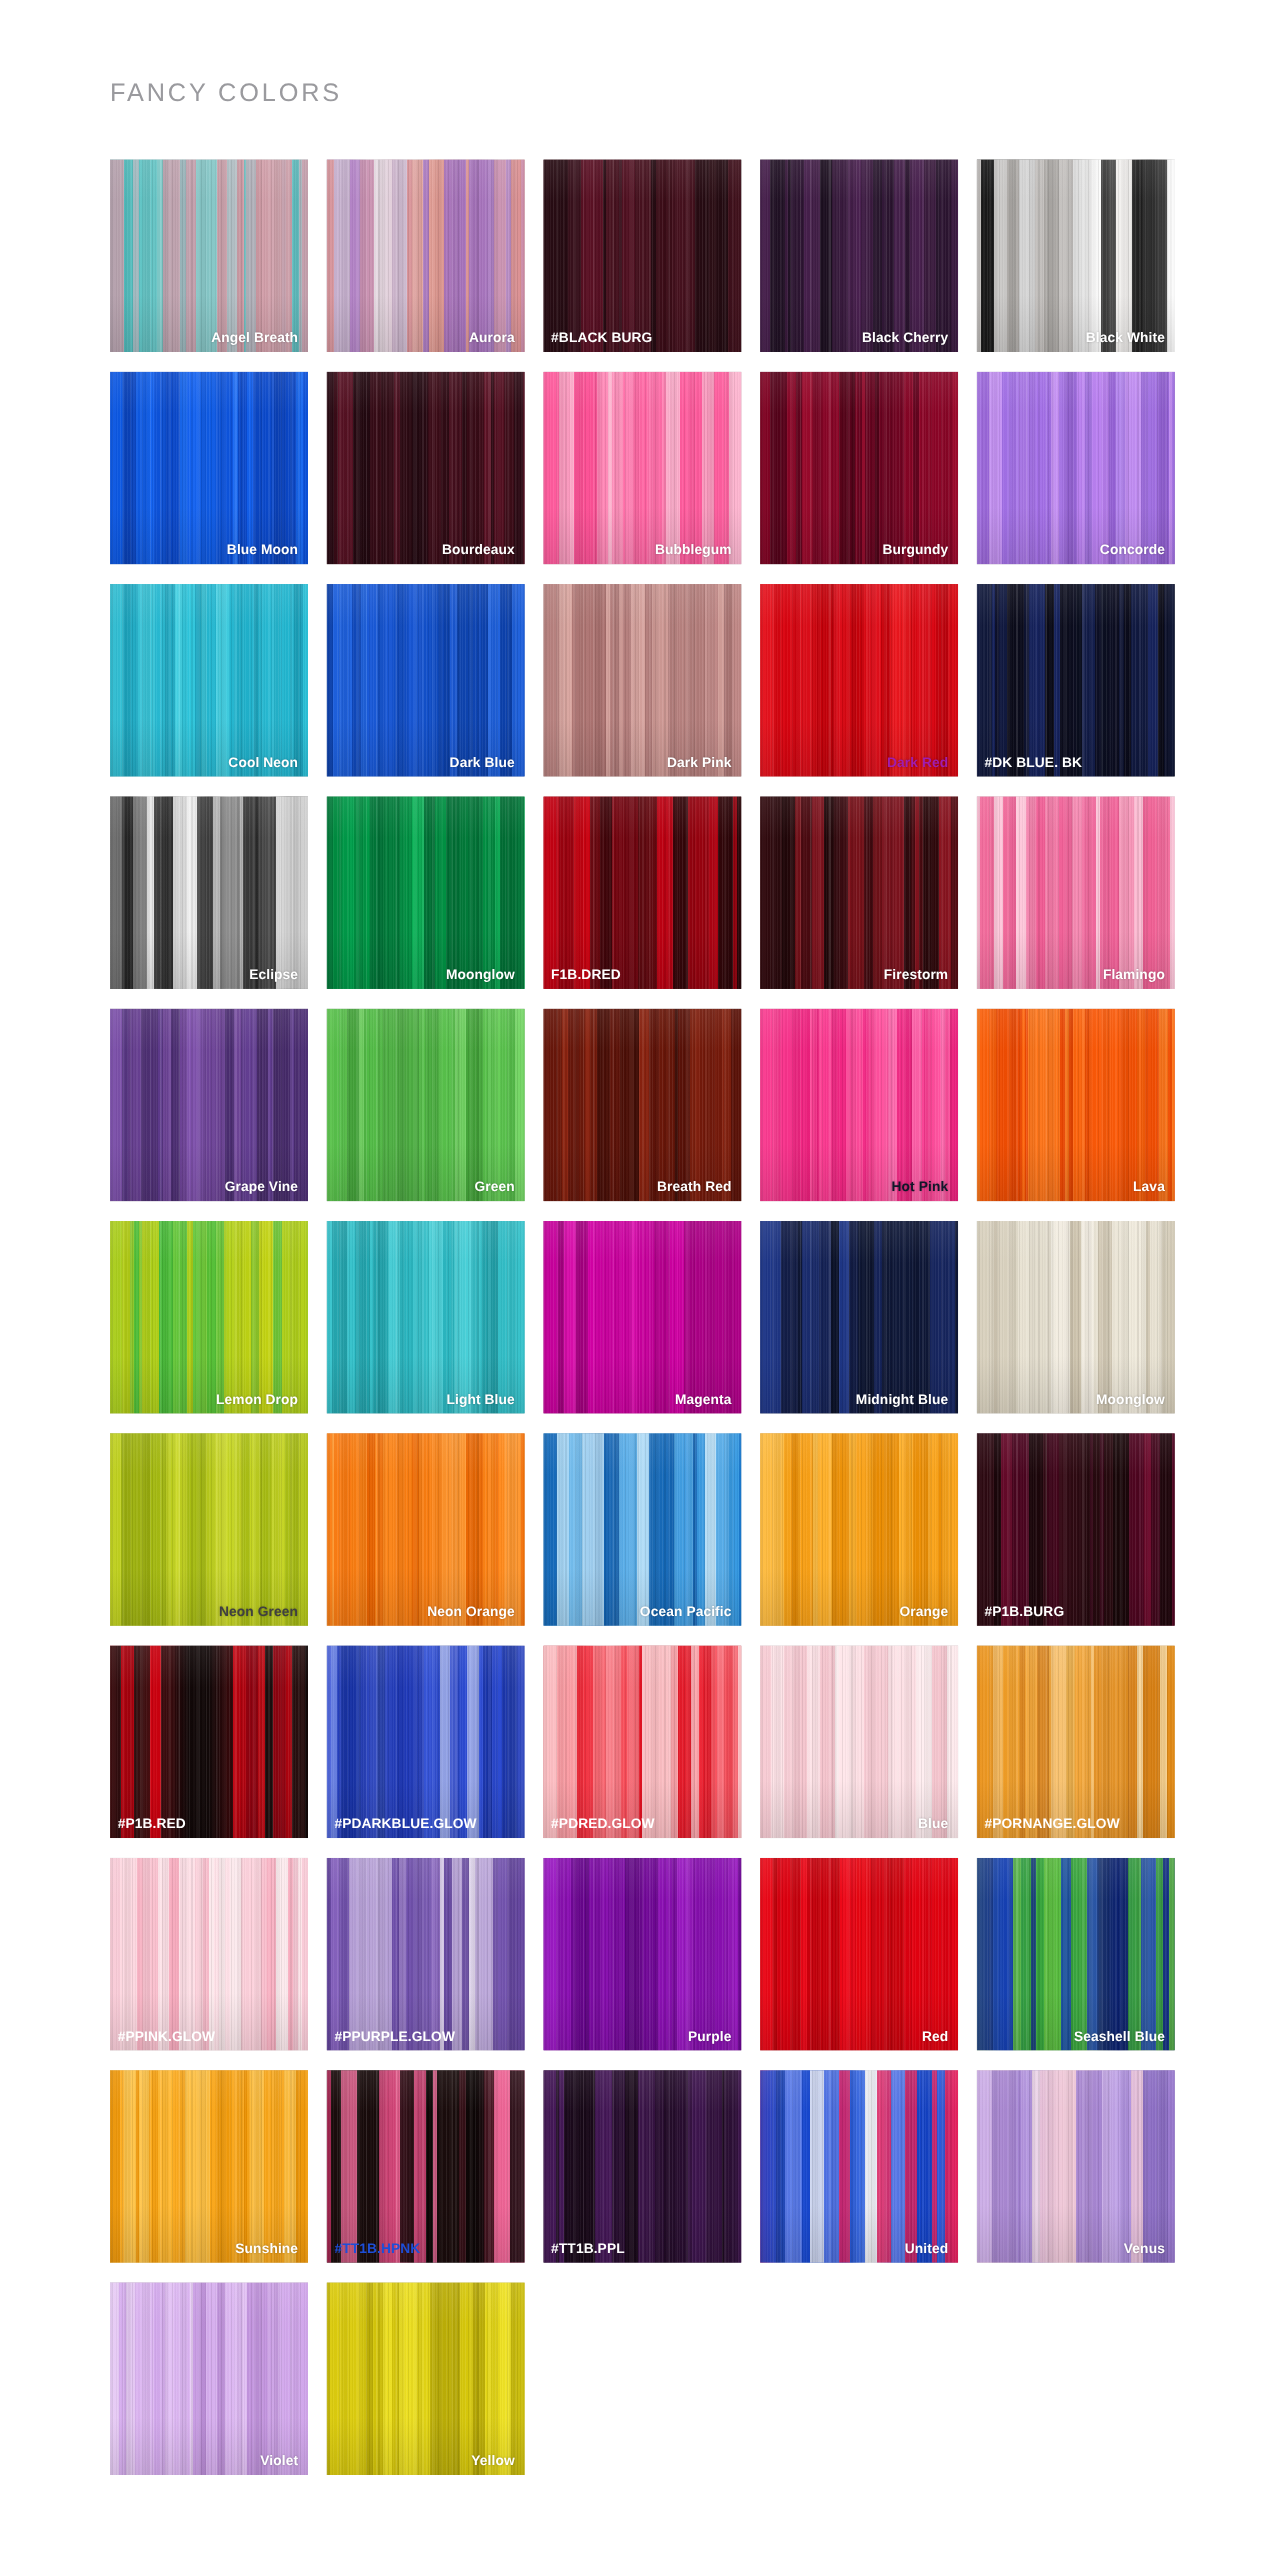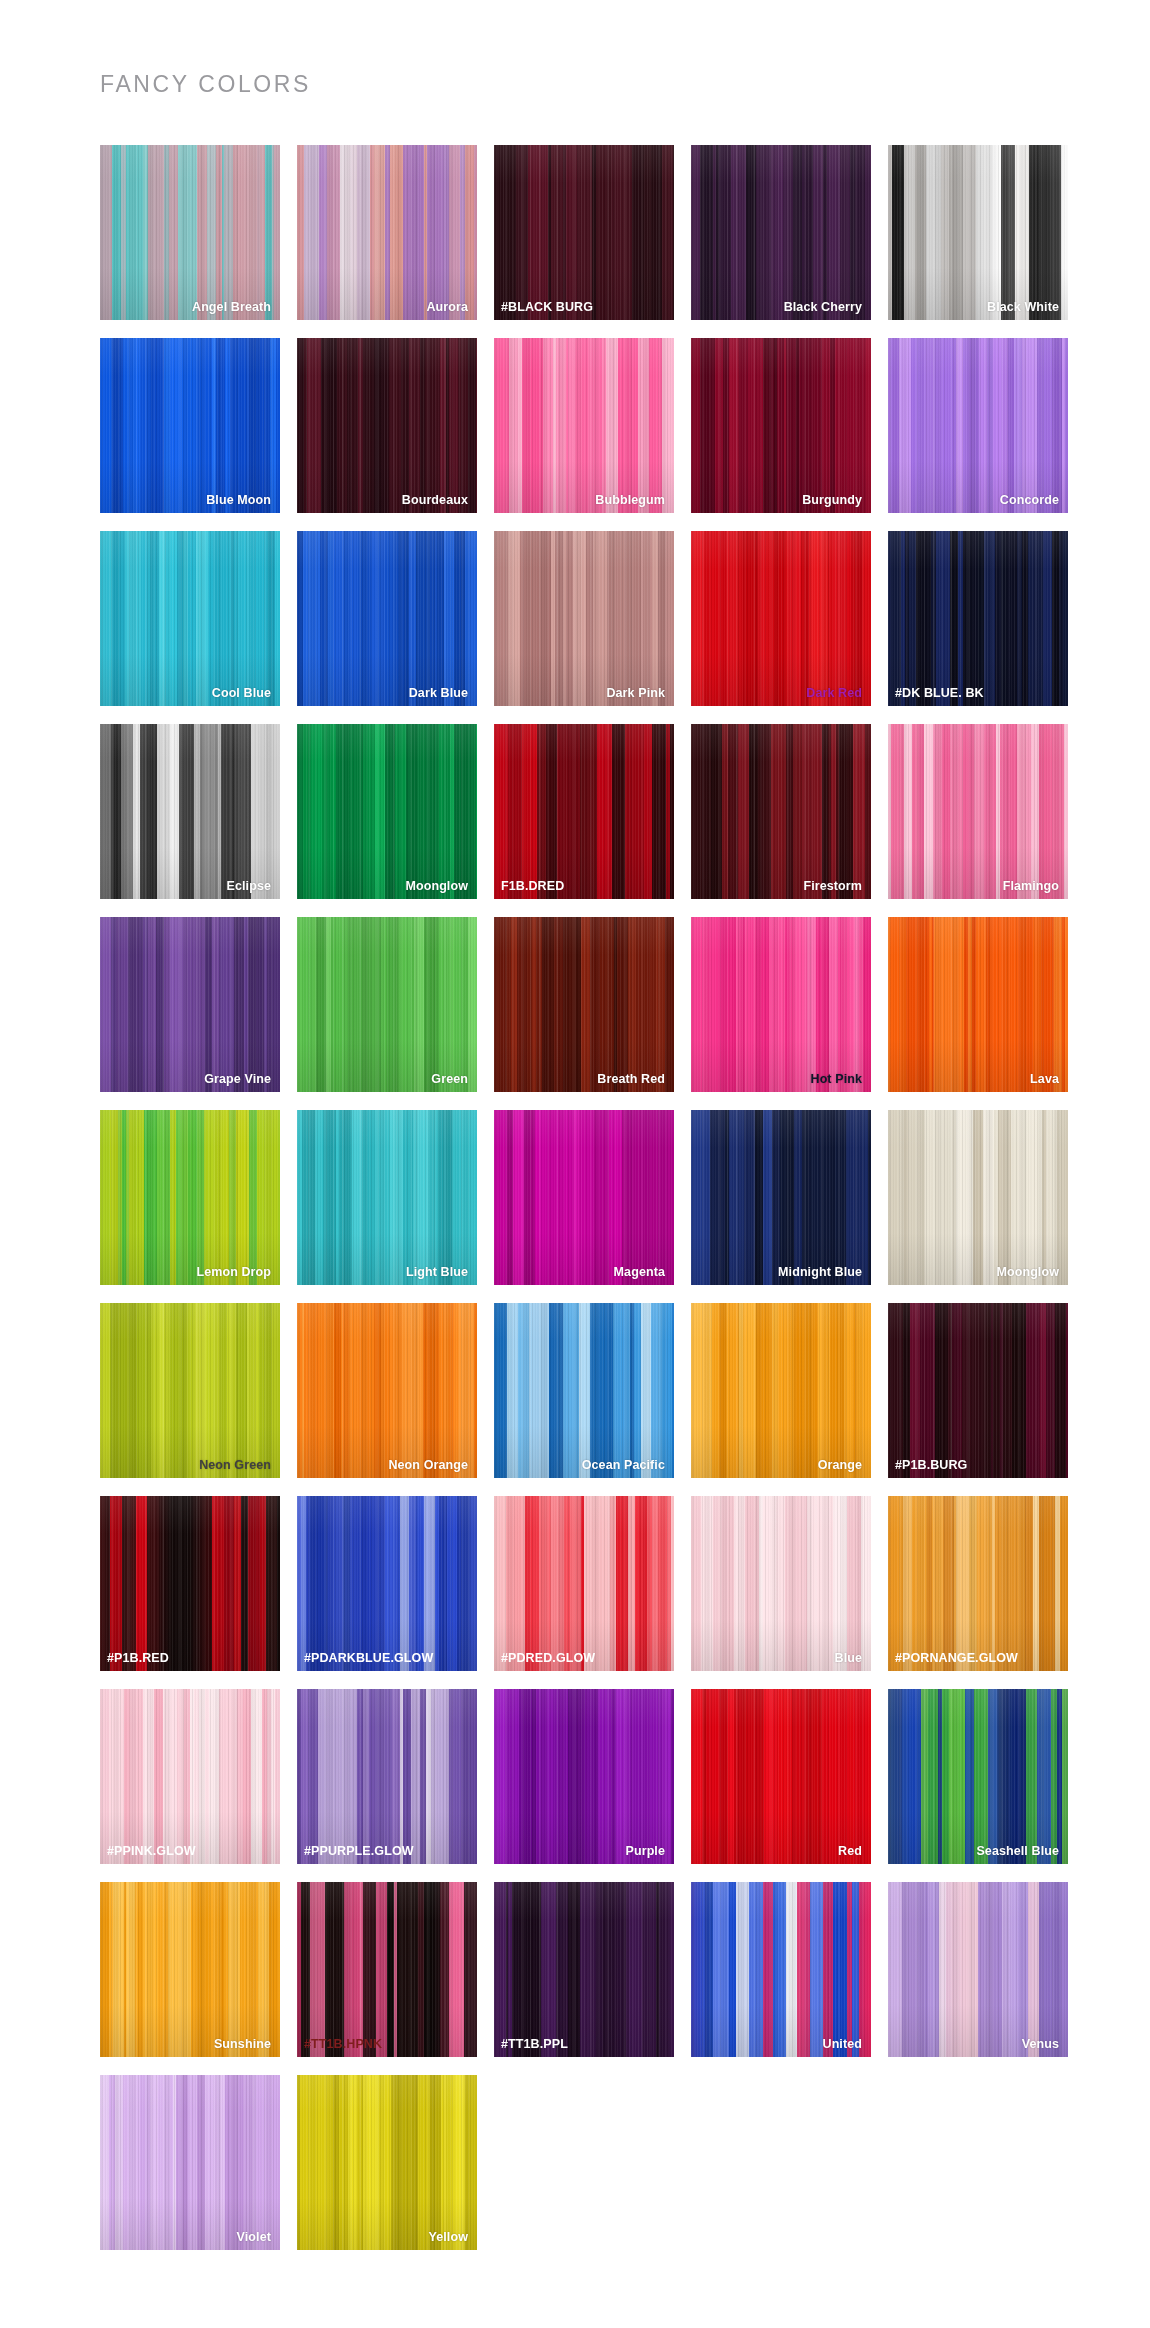--- a/index.html
+++ b/index.html
@@ -203,21 +203,21 @@
         <div class="sw-strands2"></div>
         <div class="sw-shade"></div>
         <div class="sw-label" style="color: rgb(255, 255, 255);">Concorde</div>
       </div>
       <div class="swatch">
         <div class="sw-base" style="background-image: linear-gradient(90deg, rgb(26, 163, 189) 0%, rgb(46, 198, 220) 10%, rgb(70, 210, 228) 20%, rgb(70, 210, 228) 30%, rgb(46, 198, 220) 40%, rgb(53, 192, 212) 50%, rgb(33, 181, 207) 60%, rgb(25, 160, 186) 70%, rgb(70, 210, 228) 80%, rgb(33, 181, 207) 90%, rgb(26, 163, 189) 100%);"></div>
         <div class="sw-base" style="background-image: linear-gradient(90deg, rgb(53, 192, 212) 0%, rgb(53, 192, 212) 6.45%, rgb(26, 163, 189) 6.45%, rgb(26, 163, 189) 14.07%, rgb(53, 192, 212) 14.07%, rgb(53, 192, 212) 22.53%, rgb(33, 181, 207) 22.53%, rgb(33, 181, 207) 27.94%, rgb(25, 160, 186) 27.94%, rgb(25, 160, 186) 32.78%, rgb(70, 210, 228) 32.78%, rgb(70, 210, 228) 36.41%, rgb(46, 198, 220) 36.41%, rgb(46, 198, 220) 42.89%, rgb(26, 163, 189) 42.89%, rgb(26, 163, 189) 46.09%, rgb(53, 192, 212) 46.09%, rgb(53, 192, 212) 48.94%, rgb(33, 181, 207) 48.94%, rgb(33, 181, 207) 53.41%, rgb(70, 210, 228) 53.41%, rgb(70, 210, 228) 59.86%, rgb(33, 181, 207) 59.86%, rgb(33, 181, 207) 64.61%, rgb(33, 181, 207) 64.61%, rgb(33, 181, 207) 72.72%, rgb(25, 160, 186) 72.72%, rgb(25, 160, 186) 74.67%, rgb(33, 181, 207) 74.67%, rgb(33, 181, 207) 81.93%, rgb(33, 181, 207) 81.93%, rgb(33, 181, 207) 89.36%, rgb(33, 181, 207) 89.36%, rgb(33, 181, 207) 93.15%, rgb(25, 160, 186) 93.15%, rgb(25, 160, 186) 97.48%, rgb(46, 198, 220) 97.48%, rgb(46, 198, 220) 100%); opacity: 0.82;"></div>
         <div class="sw-strands"></div>
         <div class="sw-strands2"></div>
         <div class="sw-shade"></div>
-        <div class="sw-label" style="color: rgb(255, 255, 255);">Cool Blue</div>
+        <div class="sw-label" style="color: rgb(255, 255, 255);">Cool Neon</div>
       </div>
       <div class="swatch">
         <div class="sw-base" style="background-image: linear-gradient(90deg, rgb(17, 80, 204) 0%, rgb(24, 87, 214) 11.1%, rgb(31, 99, 224) 22.2%, rgb(15, 74, 192) 33.3%, rgb(24, 87, 214) 44.4%, rgb(10, 61, 164) 55.6%, rgb(31, 99, 224) 66.7%, rgb(24, 87, 214) 77.8%, rgb(17, 80, 204) 88.9%, rgb(15, 74, 192) 100%);"></div>
         <div class="sw-base" style="background-image: linear-gradient(90deg, rgb(10, 61, 164) 0%, rgb(10, 61, 164) 3.41%, rgb(31, 99, 224) 3.41%, rgb(31, 99, 224) 6.8%, rgb(31, 99, 224) 6.8%, rgb(31, 99, 224) 9.83%, rgb(31, 99, 224) 9.83%, rgb(31, 99, 224) 12.55%, rgb(13, 68, 180) 12.55%, rgb(13, 68, 180) 17.19%, rgb(31, 99, 224) 17.19%, rgb(31, 99, 224) 20.12%, rgb(24, 87, 214) 20.12%, rgb(24, 87, 214) 25.64%, rgb(17, 80, 204) 25.64%, rgb(17, 80, 204) 28.12%, rgb(24, 87, 214) 28.12%, rgb(24, 87, 214) 31.47%, rgb(24, 87, 214) 31.47%, rgb(24, 87, 214) 33.62%, rgb(17, 80, 204) 33.62%, rgb(17, 80, 204) 34.96%, rgb(15, 74, 192) 34.96%, rgb(15, 74, 192) 41.14%, rgb(24, 87, 214) 41.14%, rgb(24, 87, 214) 48.81%, rgb(17, 80, 204) 48.81%, rgb(17, 80, 204) 56.64%, rgb(13, 68, 180) 56.64%, rgb(13, 68, 180) 59.24%, rgb(10, 61, 164) 59.24%, rgb(10, 61, 164) 62.42%, rgb(24, 87, 214) 62.42%, rgb(24, 87, 214) 65.94%, rgb(10, 61, 164) 65.94%, rgb(10, 61, 164) 73.78%, rgb(13, 68, 180) 73.78%, rgb(13, 68, 180) 77.85%, rgb(10, 61, 164) 77.85%, rgb(10, 61, 164) 81.6%, rgb(31, 99, 224) 81.6%, rgb(31, 99, 224) 87.39%, rgb(10, 61, 164) 87.39%, rgb(10, 61, 164) 93.6%, rgb(31, 99, 224) 93.6%, rgb(31, 99, 224) 100%); opacity: 0.82;"></div>
         <div class="sw-strands"></div>
         <div class="sw-strands2"></div>
         <div class="sw-shade"></div>
         <div class="sw-label" style="color: rgb(255, 255, 255);">Dark Blue</div>
       </div>
       <div class="swatch">
@@ -491,21 +491,21 @@
         <div class="sw-strands2"></div>
         <div class="sw-shade"></div>
         <div class="sw-label" style="color: rgb(255, 255, 255);">Sunshine</div>
       </div>
       <div class="swatch">
         <div class="sw-base" style="background-image: linear-gradient(90deg, rgb(26, 12, 12) 0%, rgb(26, 12, 12) 12.5%, rgb(13, 6, 6) 25%, rgb(192, 41, 94) 37.5%, rgb(13, 6, 6) 50%, rgb(26, 12, 12) 62.5%, rgb(13, 6, 6) 75%, rgb(224, 74, 128) 87.5%, rgb(240, 104, 152) 100%);"></div>
         <div class="sw-base" style="background-image: linear-gradient(90deg, rgb(192, 41, 94) 0%, rgb(192, 41, 94) 1.95%, rgb(26, 12, 12) 1.95%, rgb(26, 12, 12) 7.4%, rgb(240, 104, 152) 7.4%, rgb(240, 104, 152) 15.4%, rgb(26, 12, 12) 15.4%, rgb(26, 12, 12) 21.71%, rgb(26, 12, 12) 21.71%, rgb(26, 12, 12) 26.35%, rgb(224, 74, 128) 26.35%, rgb(224, 74, 128) 34.84%, rgb(240, 104, 152) 34.84%, rgb(240, 104, 152) 36.86%, rgb(26, 12, 12) 36.86%, rgb(26, 12, 12) 44.07%, rgb(224, 74, 128) 44.07%, rgb(224, 74, 128) 50.21%, rgb(13, 6, 6) 50.21%, rgb(13, 6, 6) 53.72%, rgb(240, 104, 152) 53.72%, rgb(240, 104, 152) 55.69%, rgb(26, 12, 12) 55.69%, rgb(26, 12, 12) 60.02%, rgb(26, 12, 12) 60.02%, rgb(26, 12, 12) 66.97%, rgb(58, 16, 24) 66.97%, rgb(58, 16, 24) 70.41%, rgb(13, 6, 6) 70.41%, rgb(13, 6, 6) 74.8%, rgb(13, 6, 6) 74.8%, rgb(13, 6, 6) 79.67%, rgb(58, 16, 24) 79.67%, rgb(58, 16, 24) 81.16%, rgb(58, 16, 24) 81.16%, rgb(58, 16, 24) 84.25%, rgb(240, 104, 152) 84.25%, rgb(240, 104, 152) 92.81%, rgb(13, 6, 6) 92.81%, rgb(13, 6, 6) 94.56%, rgb(13, 6, 6) 94.56%, rgb(13, 6, 6) 100%); opacity: 0.82;"></div>
         <div class="sw-strands"></div>
         <div class="sw-strands2"></div>
         <div class="sw-shade"></div>
-        <div class="sw-label left" style="color: #7f1d1d; margin-top: 19px;">#TT1B.HPNK</div>
+        <div class="sw-label left" style="color: #1d4ed8; margin-top: 19px;">#TT1B.HPNK</div>
       </div>
       <div class="swatch">
         <div class="sw-base" style="background-image: linear-gradient(90deg, rgb(37, 12, 44) 0%, rgb(70, 24, 90) 10%, rgb(46, 16, 56) 20%, rgb(58, 20, 72) 30%, rgb(58, 20, 72) 40%, rgb(58, 20, 72) 50%, rgb(18, 6, 16) 60%, rgb(58, 20, 72) 70%, rgb(18, 6, 16) 80%, rgb(18, 6, 16) 90%, rgb(70, 24, 90) 100%);"></div>
         <div class="sw-base" style="background-image: linear-gradient(90deg, rgb(70, 24, 90) 0%, rgb(70, 24, 90) 6.41%, rgb(28, 10, 32) 6.41%, rgb(28, 10, 32) 7.63%, rgb(70, 24, 90) 7.63%, rgb(70, 24, 90) 10.2%, rgb(18, 6, 16) 10.2%, rgb(18, 6, 16) 13.83%, rgb(18, 6, 16) 13.83%, rgb(18, 6, 16) 18.26%, rgb(18, 6, 16) 18.26%, rgb(18, 6, 16) 26.05%, rgb(70, 24, 90) 26.05%, rgb(70, 24, 90) 34.61%, rgb(37, 12, 44) 34.61%, rgb(37, 12, 44) 41.1%, rgb(18, 6, 16) 41.1%, rgb(18, 6, 16) 47.75%, rgb(58, 20, 72) 47.75%, rgb(58, 20, 72) 56.43%, rgb(46, 16, 56) 56.43%, rgb(46, 16, 56) 60.79%, rgb(37, 12, 44) 60.79%, rgb(37, 12, 44) 66.56%, rgb(37, 12, 44) 66.56%, rgb(37, 12, 44) 73.06%, rgb(58, 20, 72) 73.06%, rgb(58, 20, 72) 74.88%, rgb(70, 24, 90) 74.88%, rgb(70, 24, 90) 82.11%, rgb(58, 20, 72) 82.11%, rgb(58, 20, 72) 90.23%, rgb(28, 10, 32) 90.23%, rgb(28, 10, 32) 91.45%, rgb(46, 16, 56) 91.45%, rgb(46, 16, 56) 98.05%, rgb(58, 20, 72) 98.05%, rgb(58, 20, 72) 100%); opacity: 0.82;"></div>
         <div class="sw-strands"></div>
         <div class="sw-strands2"></div>
         <div class="sw-shade"></div>
         <div class="sw-label left" style="color: rgb(255, 255, 255);">#TT1B.PPL</div>
       </div>
       <div class="swatch">

